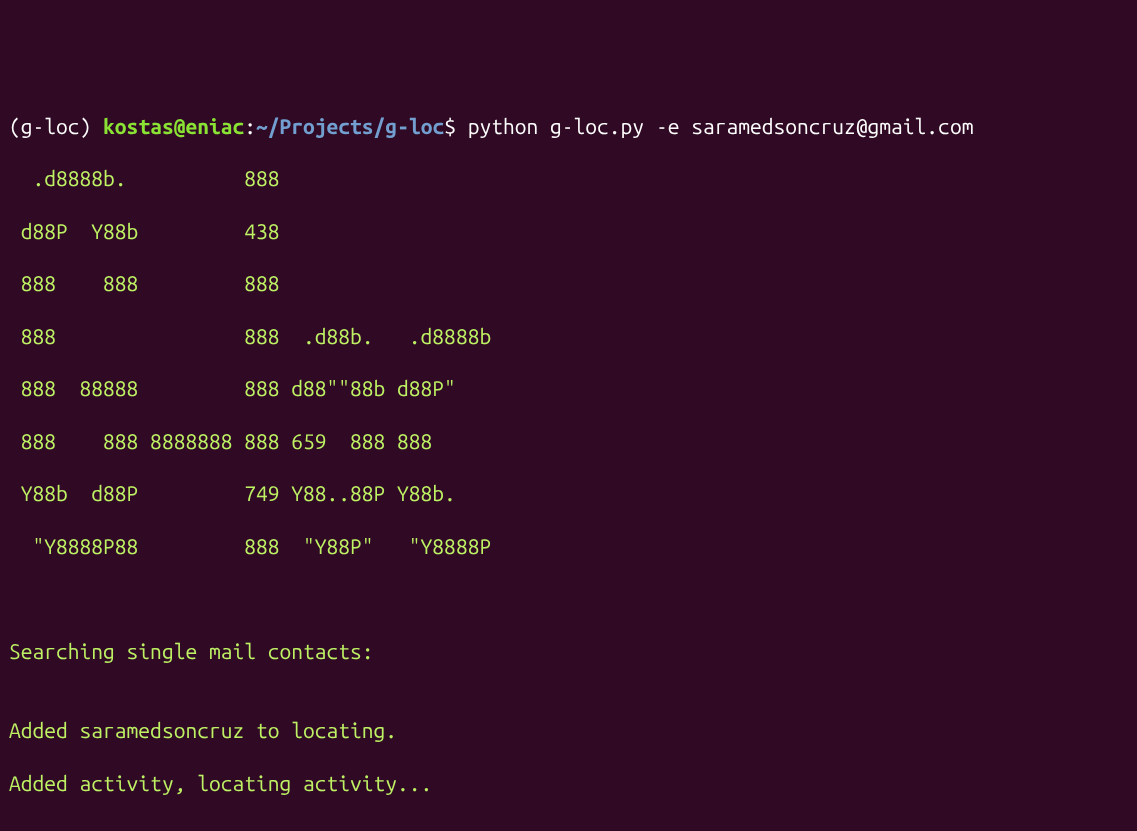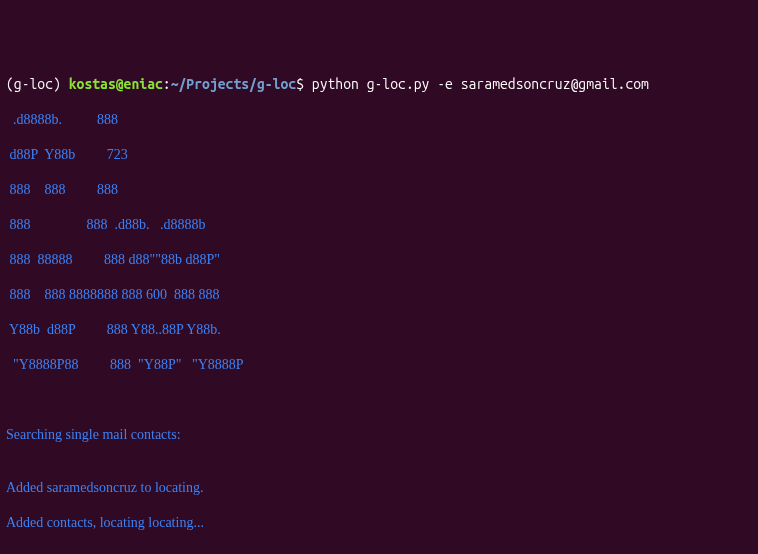--- a/index.html
+++ b/index.html
@@ -36,45 +36,44 @@
     .prompt-dollar {
       color: #ffffff;
     }
     .prompt-command {
       color: #ffffff;
     }
     .prompt-line {
       display: block;
     }
     .output {
-      color: #3b82f6;
+      color: #bef264;
       display: block;
-      font-family: Liberation Serif, serif;
     }
   </style>
 </head>
 <body>
 
 
 
 <span class="prompt-line"><span class="prompt-env">(g-loc) </span><span class="prompt-userhost">kostas@eniac</span><span class="prompt-colon">:</span><span class="prompt-path">~/Projects/g-loc</span><span class="prompt-dollar">$ </span><span class="prompt-command">python g-loc.py -e saramedsoncruz@gmail.com</span></span>
 <span class="output">  .d8888b.          888</span>
-<span class="output"> d88P  Y88b         723</span>
+<span class="output"> d88P  Y88b         438</span>
 <span class="output"> 888    888         888</span>
 <span class="output"> 888                888  .d88b.   .d8888b</span>
 <span class="output"> 888  88888         888 d88""88b d88P"</span>
-<span class="output"> 888    888 8888888 888 600  888 888</span>
-<span class="output"> Y88b  d88P         888 Y88..88P Y88b.</span>
+<span class="output"> 888    888 8888888 888 659  888 888</span>
+<span class="output"> Y88b  d88P         749 Y88..88P Y88b.</span>
 <span class="output">  "Y8888P88         888  "Y88P"   "Y8888P</span>
 <span class="output"></span>
 <span class="output"></span>
 <span class="output">Searching single mail contacts:</span>
 <span class="output"></span>
 <span class="output">Added saramedsoncruz to locating.</span>
-<span class="output">Added contacts, locating locating...</span>
+<span class="output">Added activity, locating activity...</span>
 <span class="output">--------------------------------------------------------------</span>
 
 
 
 <span class="output"></span>
 
 
 <span class="output"></span>
 
 

